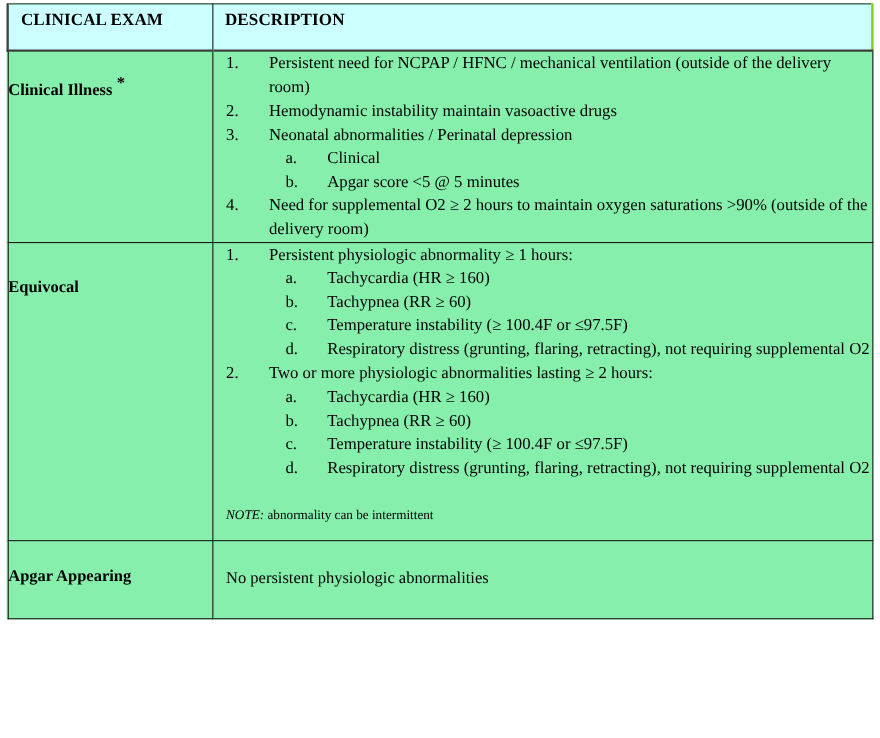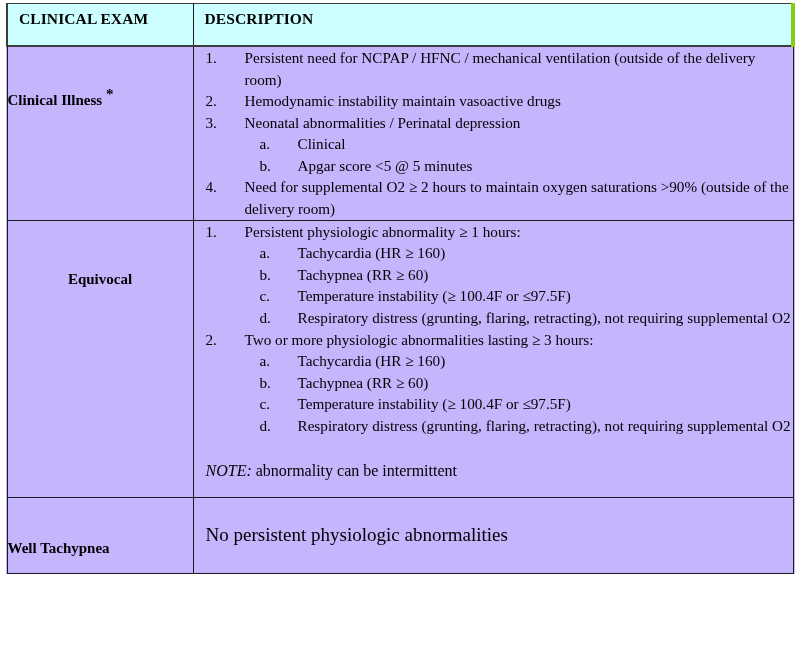--- a/index.html
+++ b/index.html
@@ -20,40 +20,40 @@
     height: 671px;
     background: #ffffff;
   }
   table.clinical-table {
     position: absolute;
     left: 6px;
     top: 3px;
     width: 786px;
     border-collapse: collapse;
     table-layout: fixed;
-    background: #c4b5fd;
+    background: #86efac;
   }
   table.clinical-table td,
   table.clinical-table th {
     border: 1px solid #1a1a1a;
     vertical-align: top;
     padding: 0;
   }
   col.col-exam { width: 186px; }
   col.col-desc { width: 600px; }
 
   
   tr.header-row th {
     background: #ccffff;
     height: 41px;
     border-bottom: 2px solid #3d3d3d;
     border-top: 1px solid #3d3d3d;
   }
   tr.header-row th.th-exam { border-left: 2px solid #3d3d3d; }
-  tr.header-row th.th-desc { border-right: 4px solid #84cc16; }
+  tr.header-row th.th-desc { border-right: 2px solid #84cc16; }
   .header-label {
     font-weight: bold;
     font-size: 15.5px;
     letter-spacing: 0.1px;
     padding: 6px 0 0 11px;
     text-align: left;
     display: block;
     line-height: 1.2;
   }
 
@@ -62,33 +62,32 @@
     padding: 0 8px 0 11px;
   }
   td.desc-cell {
     padding: 0 10px 0 0;
   }
   .exam-label {
     font-weight: bold;
     font-size: 15px;
     line-height: 1.25;
     display: block;
-    margin-top: 18px;
   }
   .exam-label .star {
     font-weight: bold;
     font-size: 15px;
     vertical-align: 6px;
     margin-left: 4px;
     line-height: 0;
   }
 
   
   .exam-pad-illness { padding-top: 26px; }
-  .exam-pad-equivocal { padding-top: 31px; text-align: center; }
+  .exam-pad-equivocal { padding-top: 31px; }
   .exam-pad-well { padding-top: 23px; }
 
   
   ol.num-list {
     list-style: none;
     margin: 0;
     padding: 0;
   }
   ol.num-list > li {
     position: relative;
@@ -122,31 +121,31 @@
     left: 15px;
     top: 0;
     width: 28px;
     text-align: left;
     font-size: 15.2px;
   }
 
   .row-illness-list { padding-top: 16px; padding-bottom: 10px; }
   .row-equivocal-list { padding-top: 23px; }
   .note-line {
-    font-size: 16px;
+    font-size: 12px;
     line-height: 1.42;
     padding-left: 12px;
     padding-top: 24px;
     padding-bottom: 14px;
   }
   .note-line .note-label {
     font-style: italic;
   }
   .plain-desc {
-    font-size: 19px;
+    font-size: 15px;
     line-height: 1.42;
     padding: 24px 0 24px 12px;
   }
   td.last-row-cell {
     border-bottom: 2px solid #3d3d3d;
   }
   td.left-edge { border-left: 2px solid #3d3d3d; }
   td.right-edge { border-right: 2px solid #3d3d3d; }
 </style>
 </head>
@@ -236,21 +235,21 @@
                   <span>Temperature instability (≥ 100.4F or ≤97.5F)</span>
                 </li>
                 <li>
                   <span class="marker">d.</span>
                   <span>Respiratory distress (grunting, flaring, retracting), not requiring supplemental O2</span>
                 </li>
               </ol>
             </li>
             <li>
               <span class="marker">2.</span>
-              <span>Two or more physiologic abnormalities lasting ≥ 3 hours:</span>
+              <span>Two or more physiologic abnormalities lasting ≥ 2 hours:</span>
               <ol class="sub-list">
                 <li>
                   <span class="marker">a.</span>
                   <span>Tachycardia (HR ≥ 160)</span>
                 </li>
                 <li>
                   <span class="marker">b.</span>
                   <span>Tachypnea (RR ≥ 60)</span>
                 </li>
                 <li>
@@ -264,21 +263,21 @@
               </ol>
             </li>
           </ol>
           <div class="note-line"><span class="note-label">NOTE:</span><span> abnormality can be intermittent</span></div>
         </td>
       </tr>
 
       <tr>
         <td class="exam-cell left-edge last-row-cell">
           <div class="exam-pad-well">
-            <span class="exam-label">Well Tachypnea</span>
+            <span class="exam-label">Apgar Appearing</span>
           </div>
         </td>
         <td class="desc-cell right-edge last-row-cell">
           <div class="plain-desc">No persistent physiologic abnormalities</div>
         </td>
       </tr>
 
     </tbody>
   </table>
 

